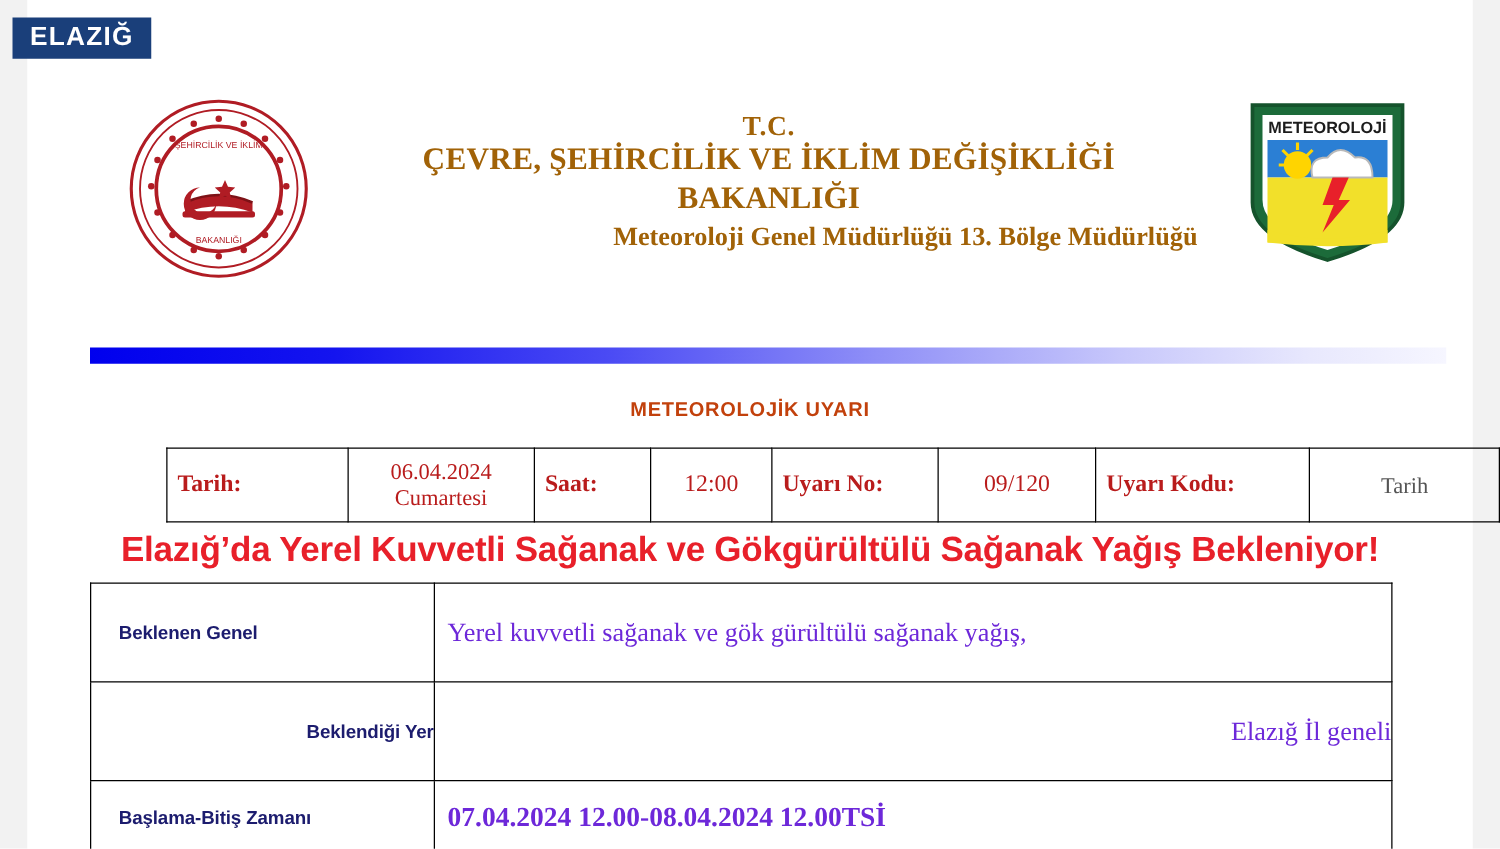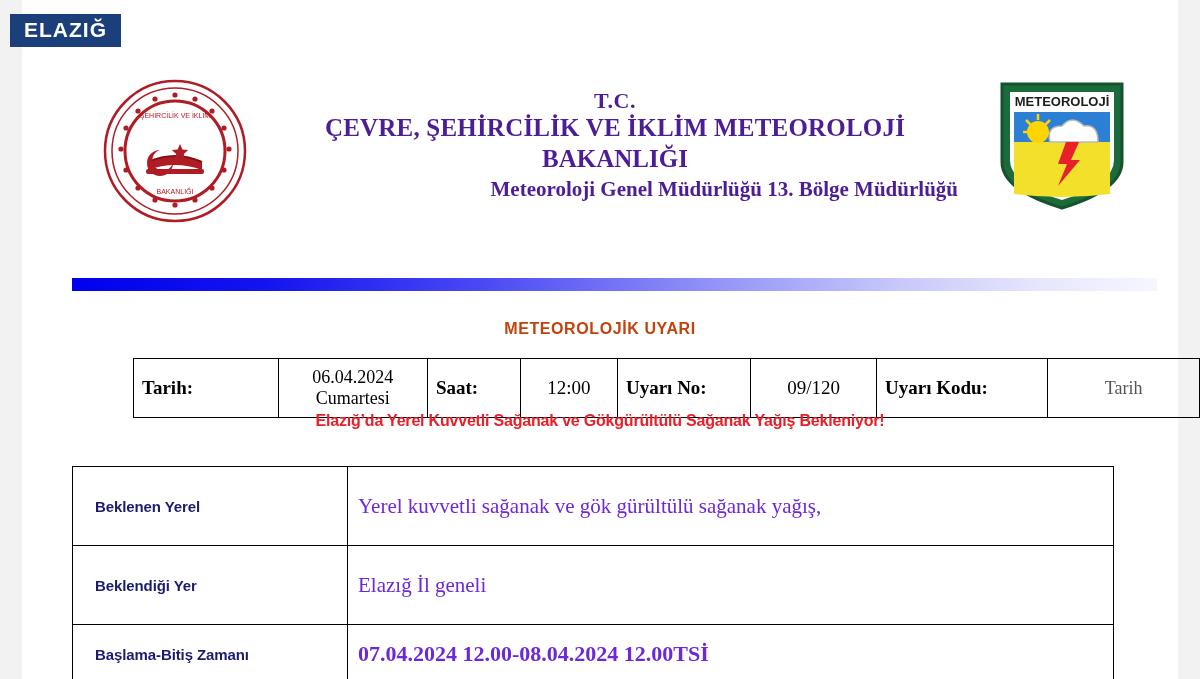--- a/index.html
+++ b/index.html
@@ -83,21 +83,21 @@
     width: 128px;
     height: 132px;
   }
 
   #header-titles {
     position: absolute;
     left: 250px;
     right: 220px;
     top: 18px;
     text-align: center;
-    color: #4c1d95;
+    color: #a16207;
   }
   #header-titles .l1 {
     font-size: 22px;
     font-weight: bold;
     line-height: 1.15;
     letter-spacing: 0.5px;
   }
   #header-titles .l2 {
     font-size: 25px;
     font-weight: bold;
@@ -146,21 +146,21 @@
     left: 133px;
     top: 358px;
     border-collapse: collapse;
     table-layout: fixed;
   }
   #info-table td {
     border: 1px solid #000000;
     height: 58px;
     vertical-align: middle;
     font-size: 19px;
-    color: #000000;
+    color: #b91c1c;
     padding: 0 8px;
   }
   #info-table td.label {
     font-weight: bold;
     font-family: "Liberation Serif", serif;
   }
   #info-table td.value {
     text-align: center;
     font-family: "Liberation Serif", serif;
   }
@@ -171,26 +171,26 @@
   }
   #info-table td.value.grey {
     color: #555555;
     font-size: 18px;
   }
 
   
   #headline {
     position: absolute;
     left: 0;
-    top: 412px;
+    top: 424px;
     width: 1200px;
     text-align: center;
     font-family: "Liberation Sans", sans-serif;
     font-weight: bold;
-    font-size: 16px;
+    font-size: 28px;
     color: #e8202a;
     letter-spacing: -0.2px;
   }
 
   
   #detail-table {
     position: absolute;
     left: 72px;
     top: 466px;
     width: 1042px;
@@ -210,21 +210,21 @@
     padding: 0 0 0 22px;
     letter-spacing: -0.1px;
   }
   #detail-table td.dvalue {
     font-family: "Liberation Serif", serif;
     font-size: 21px;
     color: #6d28d9;
     padding: 0 0 0 10px;
   }
   #detail-table tr.r1 td { height: 78px; }
-  #detail-table tr.r2 td { height: 78px; }
+  #detail-table tr.r2 td { height: 78px; text-align: right; }
   #detail-table tr.r3 td { height: 58px; }
   #detail-table tr.r3 td.dvalue {
     font-weight: bold;
     font-size: 22px;
   }
 </style>
 </head>
 <body>
 
 <div id="page">
@@ -267,21 +267,21 @@
         <rect x="44" y="91" width="58" height="5" rx="2" fill="#b01c24"></rect>
         <path d="M58 72 a13 13 0 1 0 13 13 a10.5 10.5 0 1 1 -13 -13 z" fill="#b01c24"></path>
         <path d="M78 66 l2.4 5.4 l5.8 .6 l-4.4 3.9 l1.3 5.7 l-5.1 -3 l-5.1 3 l1.3 -5.7 l-4.4 -3.9 l5.8 -.6 z" fill="#b01c24"></path>
       </g>
       <text x="73" y="40" font-size="7" fill="#b01c24" text-anchor="middle" font-family="Liberation Sans, sans-serif">ŞEHİRCİLİK VE İKLİM</text>
       <text x="73" y="116" font-size="7" fill="#b01c24" text-anchor="middle" font-family="Liberation Sans, sans-serif">BAKANLIĞI</text>
     </svg>
 
     <div id="header-titles">
       <div class="l1">T.C.</div>
-      <div class="l2">ÇEVRE, ŞEHİRCİLİK VE İKLİM METEOROLOJİ</div>
+      <div class="l2">ÇEVRE, ŞEHİRCİLİK VE İKLİM DEĞİŞİKLİĞİ</div>
       <div class="l3">BAKANLIĞI</div>
       <div class="l4">Meteoroloji Genel Müdürlüğü 13. Bölge Müdürlüğü</div>
     </div>
 
     <svg id="mgm-logo" viewBox="0 0 128 132">
       <path d="M4 4 H124 V82 Q124 110 64 128 Q4 110 4 82 Z" fill="#1c6b3a" stroke="#15532c" stroke-width="3"></path>
       <path d="M12 12 H116 V80 Q116 104 64 120 Q12 104 12 80 Z" fill="#ffffff"></path>
       <text x="64" y="26" font-size="13" font-weight="bold" fill="#1c1c1c" text-anchor="middle" font-family="Liberation Sans, sans-serif">METEOROLOJİ</text>
       <rect x="16" y="32" width="96" height="30" fill="#2b7fd4"></rect>
       <rect x="16" y="62" width="96" height="52" fill="#f2e02a"></rect>
@@ -318,21 +318,21 @@
       <td class="value grey" style="width:140px">Tarih</td>
     </tr>
   </tbody>
     </table>
 
   <div id="headline">Elazığ’da Yerel Kuvvetli Sağanak ve Gökgürültülü Sağanak Yağış Bekleniyor!</div>
 
   <table id="detail-table">
     <tbody>
         <tr class="r1">
-      <td class="dlabel">Beklenen Yerel</td>
+      <td class="dlabel">Beklenen Genel</td>
       <td class="dvalue">Yerel kuvvetli sağanak ve gök gürültülü sağanak yağış,</td>
     </tr>
     <tr class="r2">
       <td class="dlabel">Beklendiği Yer</td>
       <td class="dvalue">Elazığ İl geneli</td>
     </tr>
     <tr class="r3">
       <td class="dlabel">Başlama-Bitiş Zamanı</td>
       <td class="dvalue">07.04.2024 12.00-08.04.2024 12.00TSİ</td>
     </tr>

